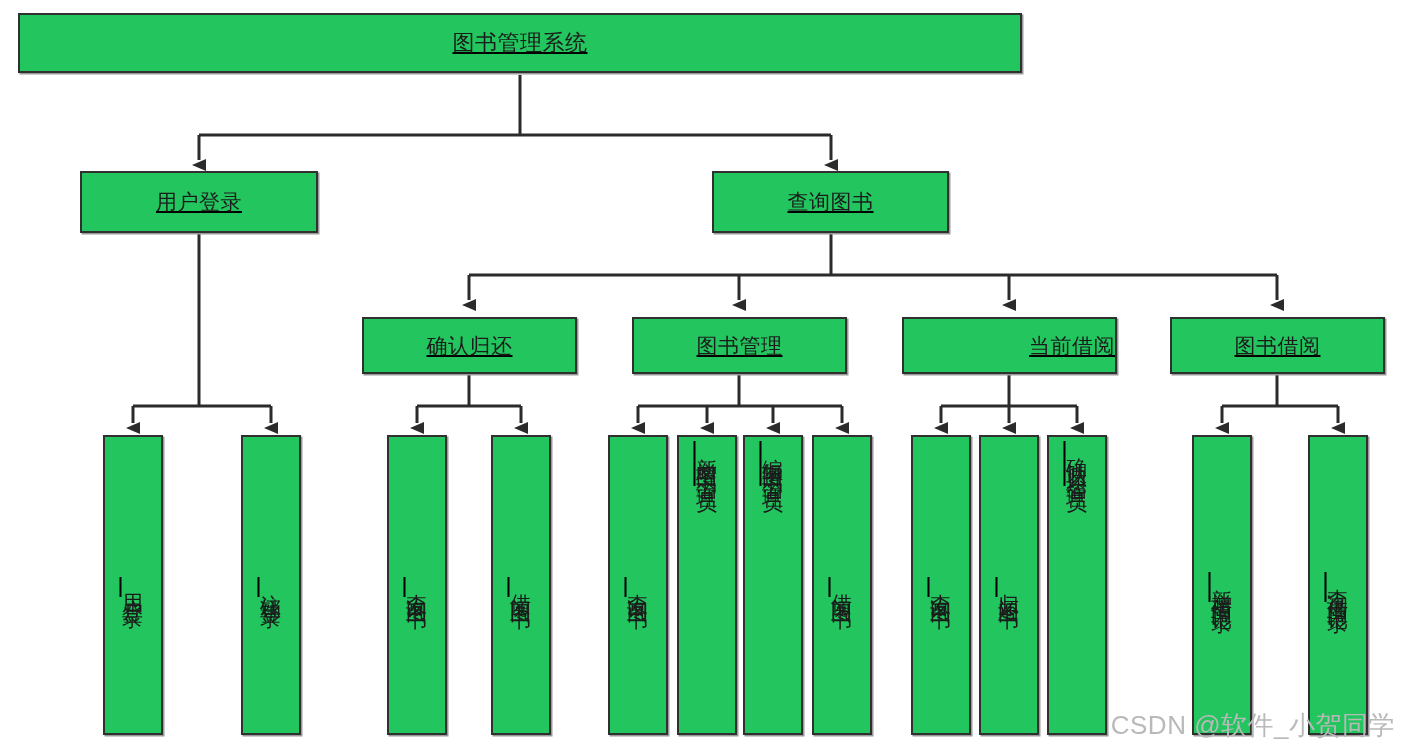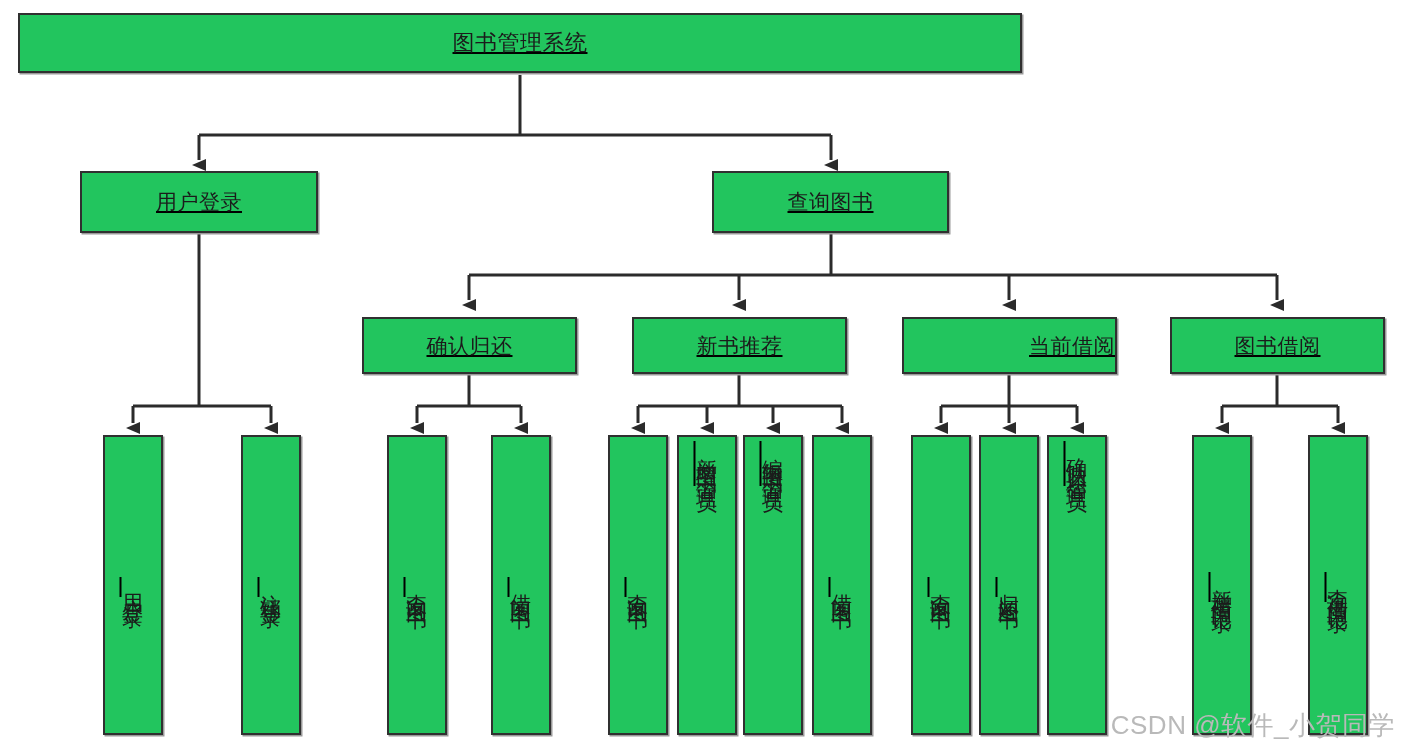--- a/index.html
+++ b/index.html
@@ -155,21 +155,21 @@
     <span class="label">用户登录</span>
   </div>
   <div class="node level-2" style="left:712px; top:171px; width:237px; height:62px;">
     <span class="label">查询图书</span>
   </div>
 
   <div class="node level-3" style="left:362px; top:317px; width:215px; height:57px;">
     <span class="label">确认归还</span>
   </div>
   <div class="node level-3" style="left:632px; top:317px; width:215px; height:57px;">
-    <span class="label">新书推荐</span>
+    <span class="label">图书管理</span>
   </div>
   <div class="node level-3" style="left:902px; top:317px; width:215px; height:57px;justify-content:flex-end;">
     <span class="label">当前借阅</span>
   </div>
   <div class="node level-3" style="left:1170px; top:317px; width:215px; height:57px;">
     <span class="label">图书借阅</span>
   </div>
 
   <div class="node leaf" style="left:103px; top:435px; width:60px; height:300px;">
     <span class="label">用户登录</span>

